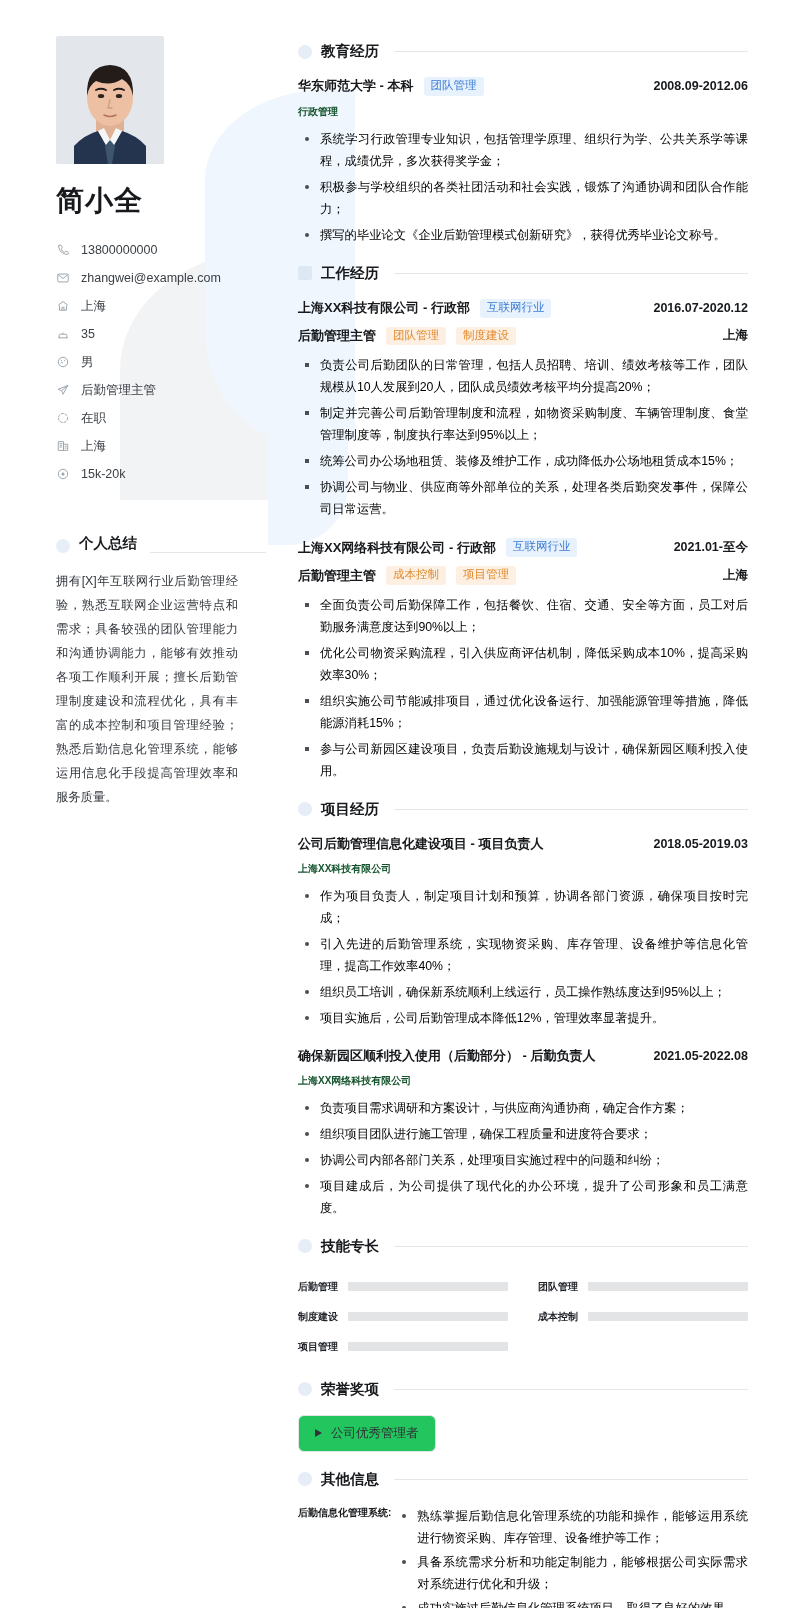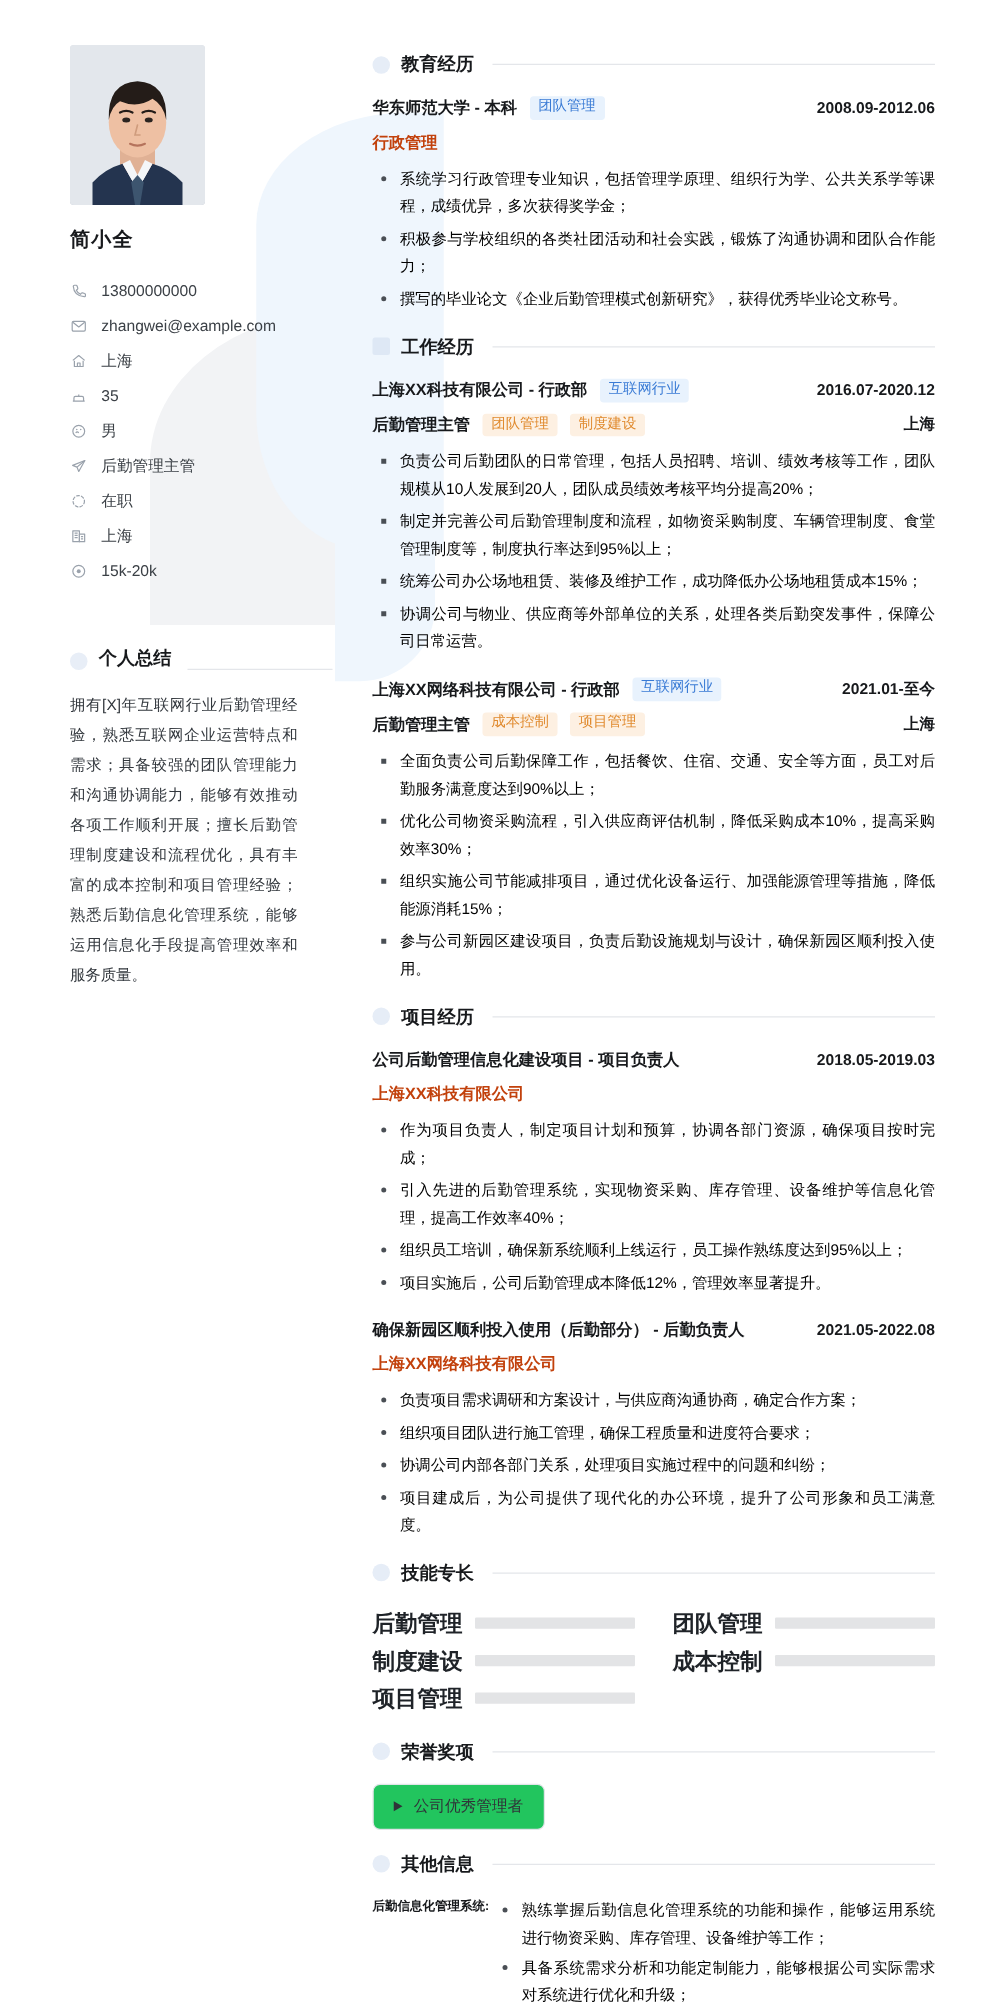--- a/index.html
+++ b/index.html
@@ -60,21 +60,21 @@
     height: 128px;
     margin-left: 8px;
     border-radius: 3px;
     overflow: hidden;
     position: relative;
     background: linear-gradient(180deg,#d9dde4 0%, #c3c9d2 100%);
   }
   .photo svg { display:block; width:100%; height:100%; }
   .person-name {
     margin: 18px 0 16px 8px;
-    font-size: 16px;
+    font-size: 28px;
     font-weight: bold;
     letter-spacing: 1px;
     color: #17191c;
   }
   .info-list { margin-left: 8px; text-align: right; }
   .info-row {
     display: flex;
     align-items: center;
     gap: 11px;
     height: 28px;
@@ -180,23 +180,23 @@
     white-space: nowrap;
   }
   .entry-right {
     font-size: 12.5px;
     font-weight: bold;
     color: #17191c;
     white-space: nowrap;
     flex: 0 0 auto;
   }
   .entry-sub {
-    font-size: 13px;
-    font-weight: bold;
-    color: #c2410c;
+    font-size: 10px;
+    font-weight: bold;
+    color: #14532d;
     margin-bottom: 9px;
   }
   .tag {
     display: inline-block;
     font-size: 11.5px;
     padding: 2px 7px 3px;
     border-radius: 3px;
     white-space: nowrap;
     line-height: 1.2;
   }
@@ -232,21 +232,21 @@
     row-gap: 0px;
     margin-top: 4px;
   }
   .skill-row {
     display: flex;
     align-items: center;
     gap: 10px;
     height: 30px;
   }
   .skill-name {
-    font-size: 18px;
+    font-size: 10px;
     font-weight: bold;
     color: #1f2328;
     white-space: nowrap;
     flex: 0 0 auto;
   }
   .skill-bar {
     flex: 1 1 auto;
     height: 9px;
     background: #e3e4e6;
     border-radius: 1px;

